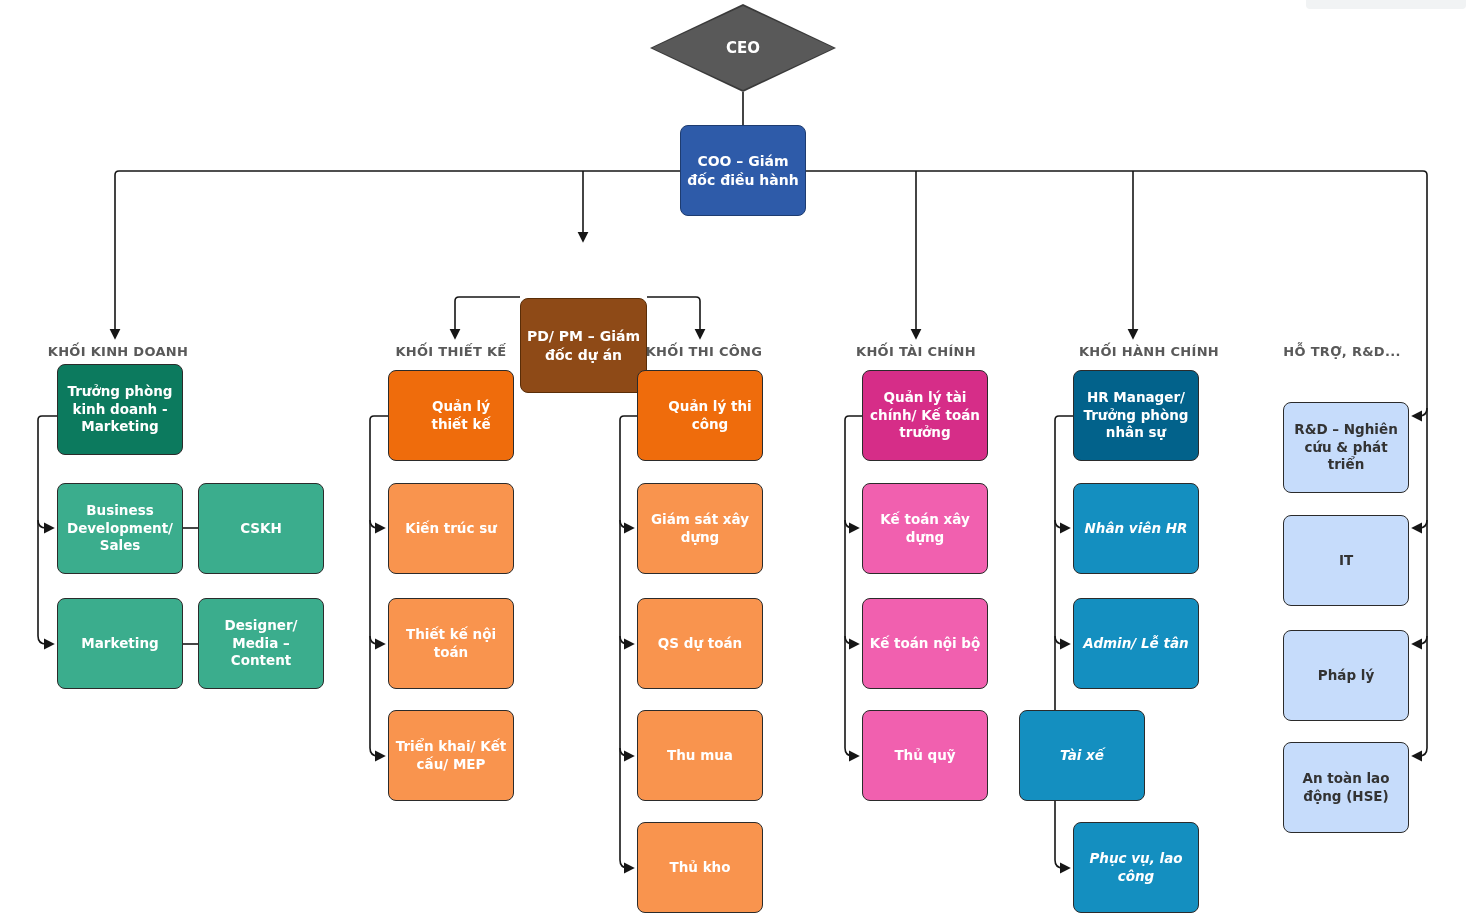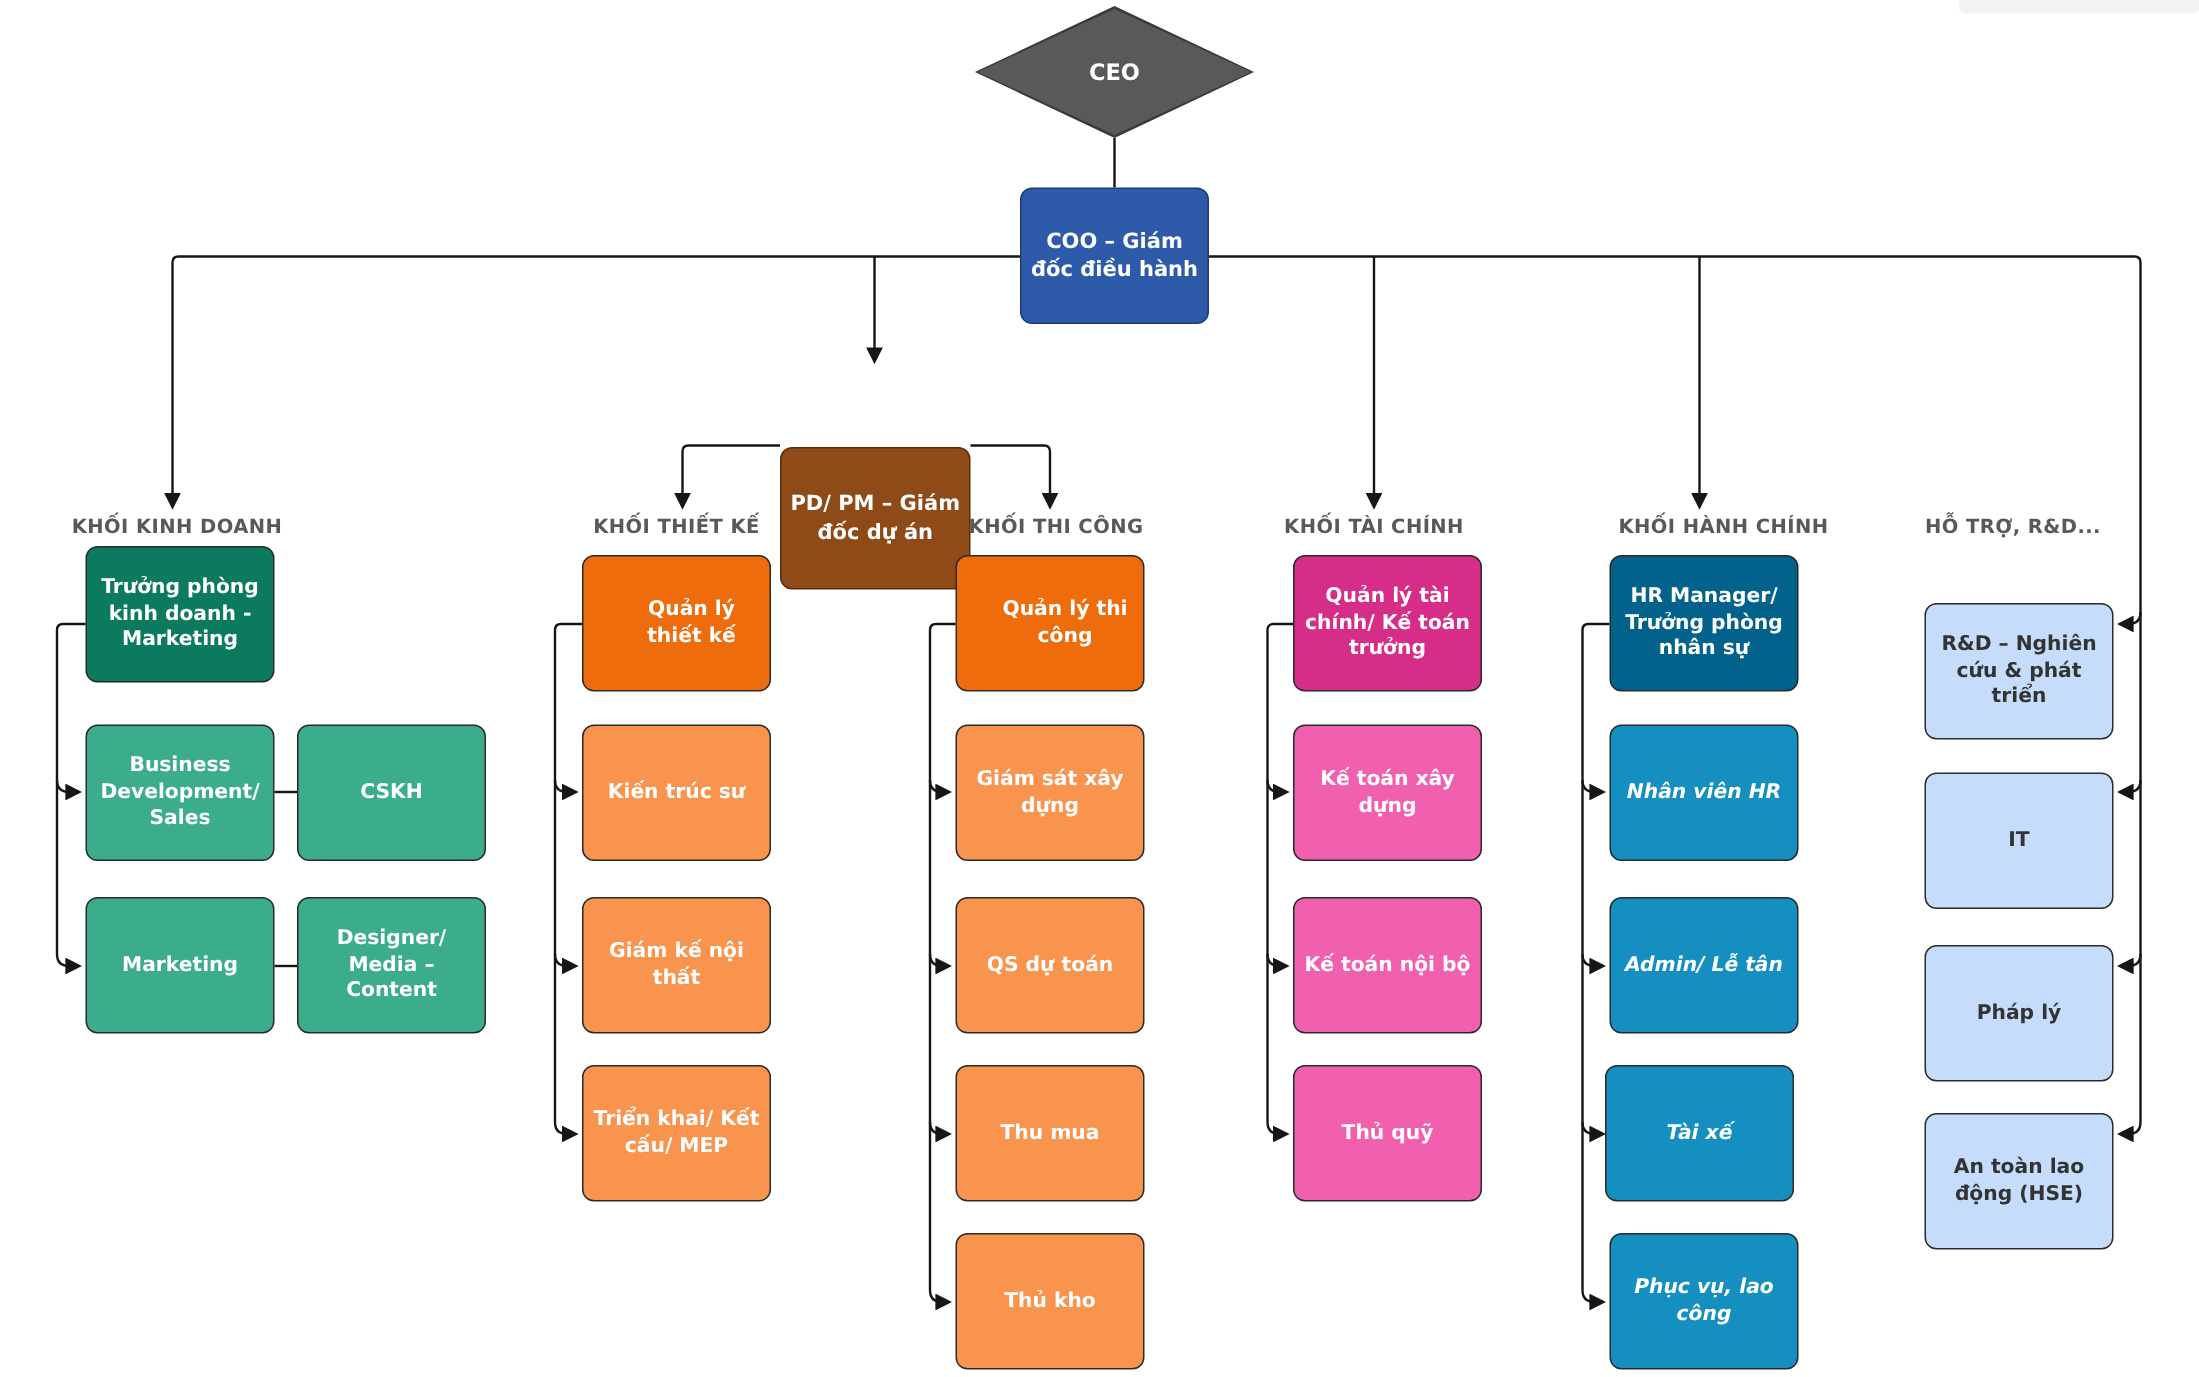--- a/index.html
+++ b/index.html
@@ -110,38 +110,38 @@
   <div class="hdr" style="left:1242px">HỖ TRỢ, R&amp;D...</div>
 
   <div class="box green-dark" style="left:57px;top:364px">Trưởng phòng kinh doanh - Marketing</div>
   <div class="box green-light" style="left:57px;top:483px">Business Development/ Sales</div>
   <div class="box green-light" style="left:198px;top:483px">CSKH</div>
   <div class="box green-light" style="left:57px;top:598px">Marketing</div>
   <div class="box green-light" style="left:198px;top:598px">Designer/ Media – Content</div>
 
   <div class="box orange-dark" style="left:388px;top:370px">Quản lý thiết kế</div>
   <div class="box orange-light" style="left:388px;top:483px">Kiến trúc sư</div>
-  <div class="box orange-light" style="left:388px;top:598px">Giám kế nội thất</div>
+  <div class="box orange-light" style="left:388px;top:598px">Thiết kế nội toán</div>
   <div class="box orange-light" style="left:388px;top:710px">Triển khai/ Kết cấu/ MEP</div>
 
   <div class="box orange-dark" style="left:637px;top:370px">Quản lý thi công</div>
   <div class="box orange-light" style="left:637px;top:483px">Giám sát xây dựng</div>
   <div class="box orange-light" style="left:637px;top:598px">QS dự toán</div>
   <div class="box orange-light" style="left:637px;top:710px">Thu mua</div>
   <div class="box orange-light" style="left:637px;top:822px">Thủ kho</div>
 
   <div class="box pink-dark" style="left:862px;top:370px">Quản lý tài chính/ Kế toán trưởng</div>
   <div class="box pink-light" style="left:862px;top:483px">Kế toán xây dựng</div>
   <div class="box pink-light" style="left:862px;top:598px">Kế toán nội bộ</div>
   <div class="box pink-light" style="left:862px;top:710px">Thủ quỹ</div>
 
   <div class="box teal-dark" style="left:1073px;top:370px">HR Manager/ Trưởng phòng nhân sự</div>
   <div class="box teal-light" style="left:1073px;top:483px">Nhân viên HR</div>
   <div class="box teal-light" style="left:1073px;top:598px">Admin/ Lễ tân</div>
-  <div class="box teal-light" style="left:1070px;top:710px">Tài xế</div>
+  <div class="box teal-light" style="left:1019px;top:710px">Tài xế</div>
   <div class="box teal-light" style="left:1073px;top:822px">Phục vụ, lao công</div>
 
   <div class="box blue-light" style="left:1283px;top:370px">R&amp;D – Nghiên cứu &amp; phát triển</div>
   <div class="box blue-light" style="left:1283px;top:483px">IT</div>
   <div class="box blue-light" style="left:1283px;top:598px">Pháp lý</div>
   <div class="box blue-light" style="left:1283px;top:710px">An toàn lao động (HSE)</div>
 
 </div>
 
 </body></html>

